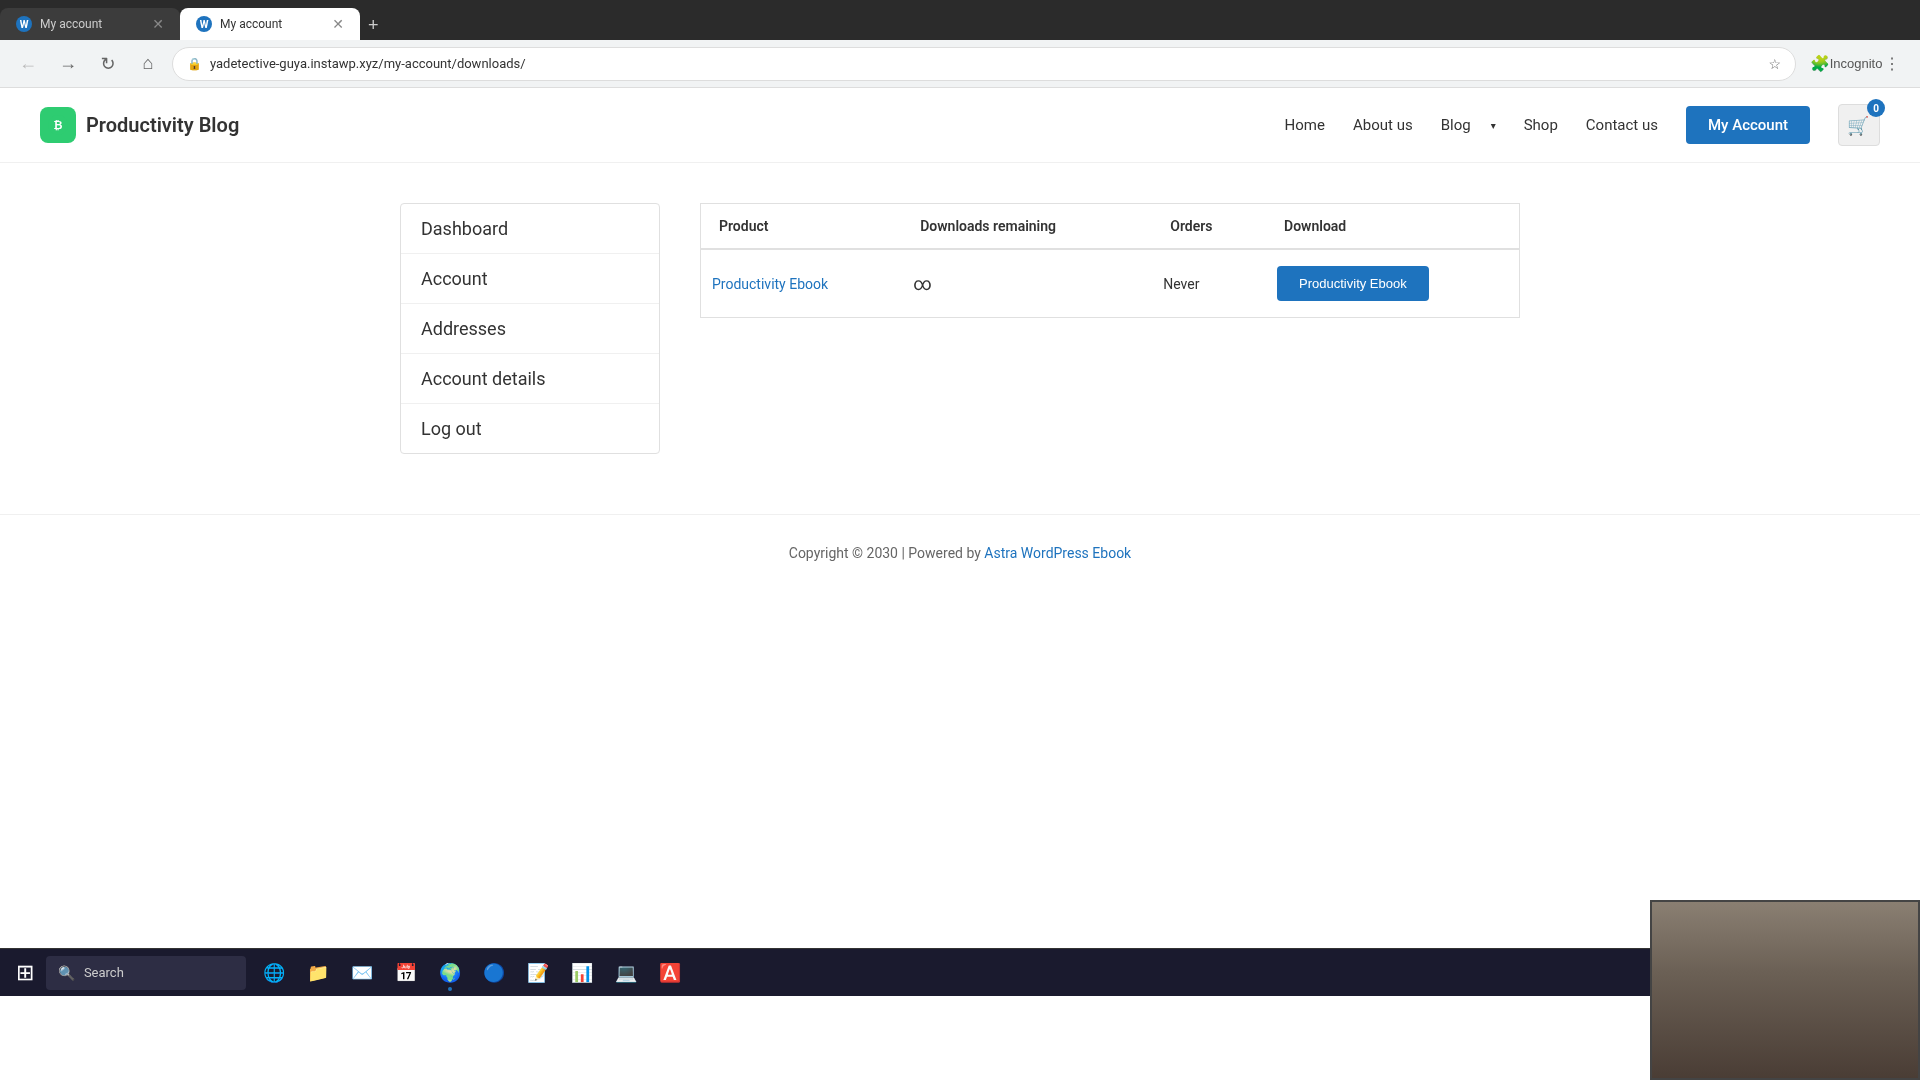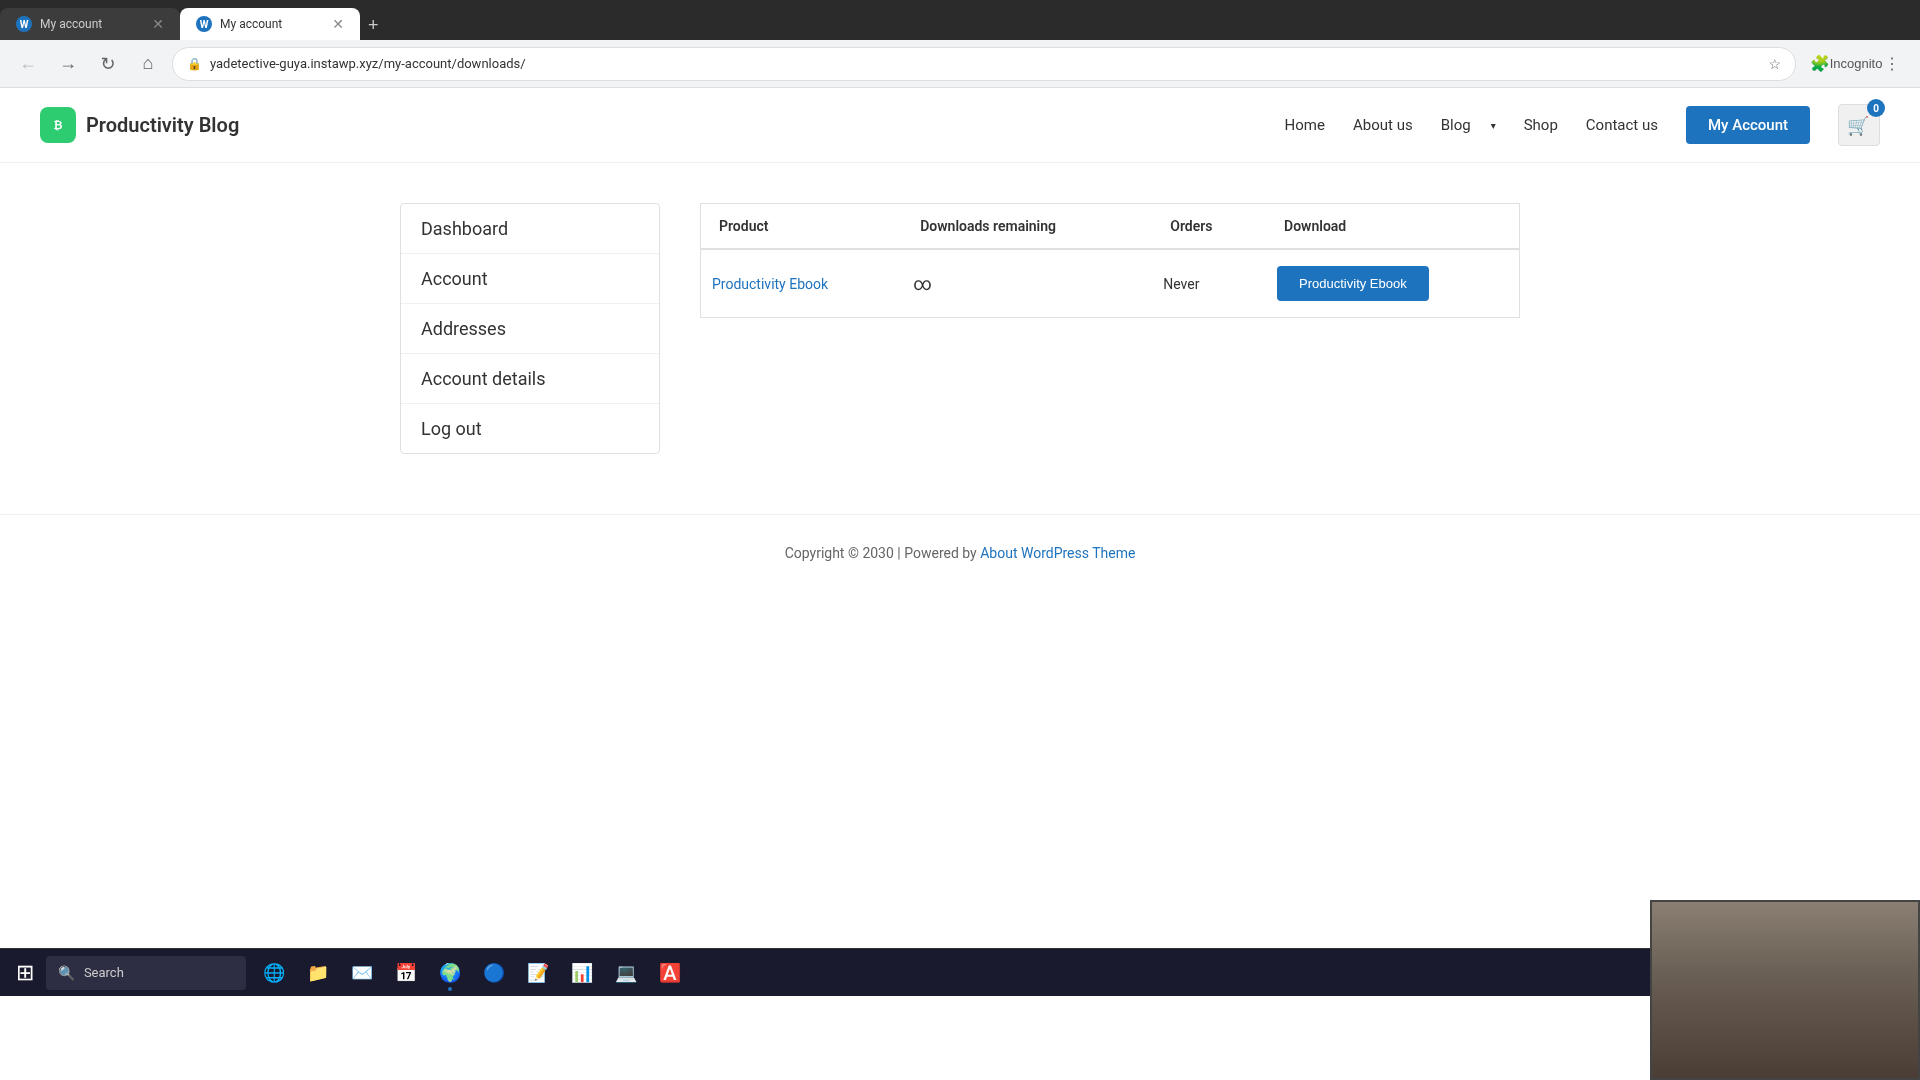--- a/index.html
+++ b/index.html
@@ -179,21 +179,21 @@
               <button class="download-btn">Productivity Ebook</button>
             </td>
           </tr>
         </tbody>
       </table>
     </main>
 
   </div>
 
   <footer class="site-footer">
-    <span>Copyright © 2030 | Powered by </span><a class="footer-link" href="#">About WordPress Theme</a>
+    <span>Copyright © 2030 | Powered by </span><a class="footer-link" href="#">Astra WordPress Ebook</a>
   </footer>
 
 </div>
 
 <div class="video-overlay">
   <div class="video-person">
     <div class="video-bg"></div>
   </div>
 </div>
 

